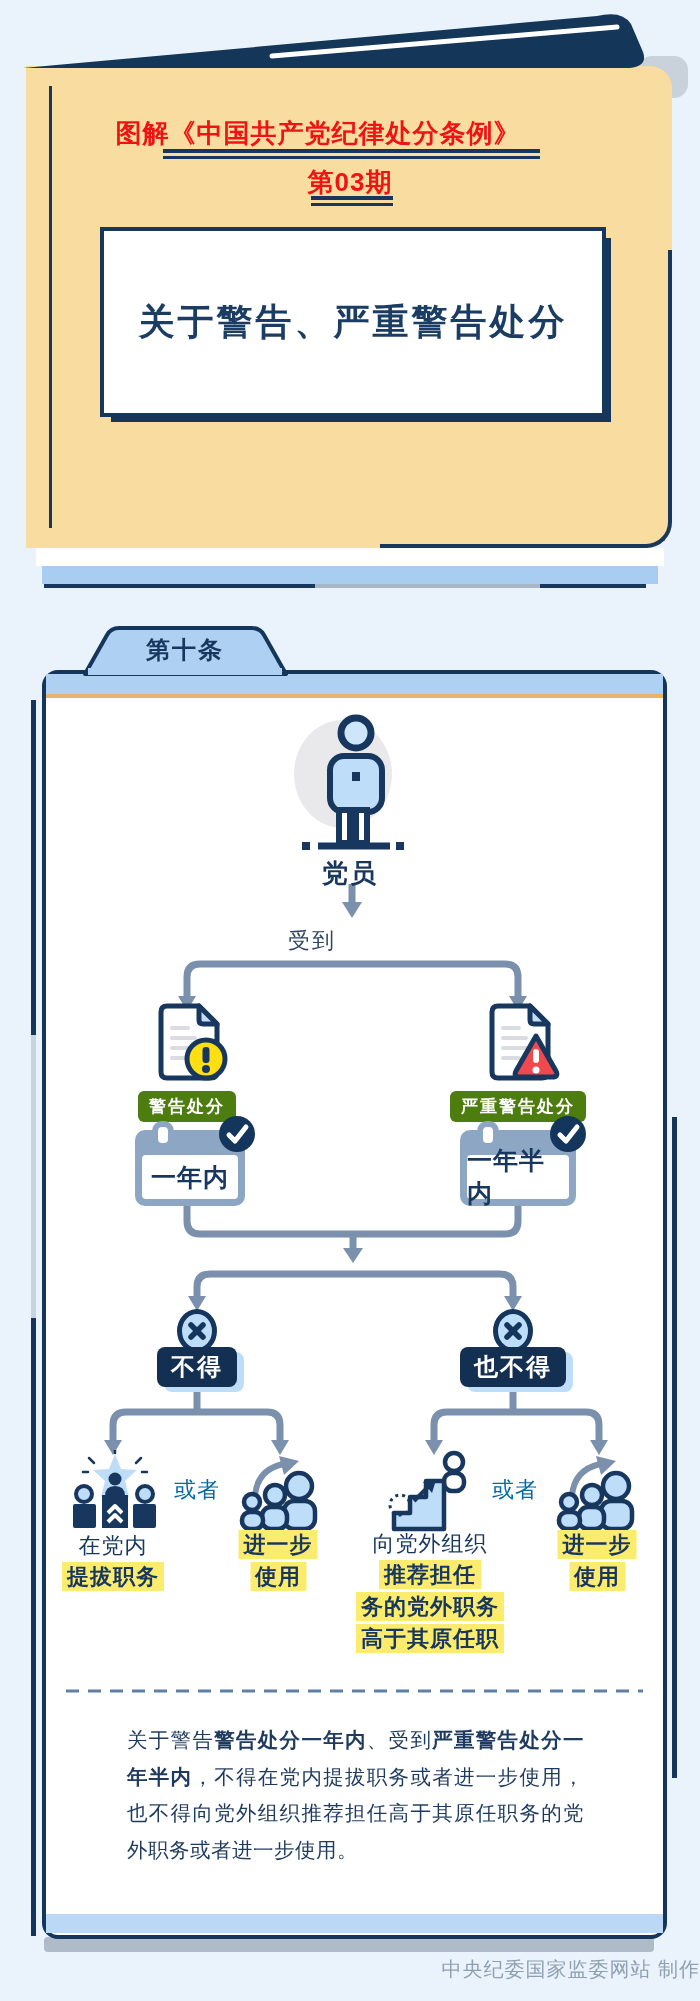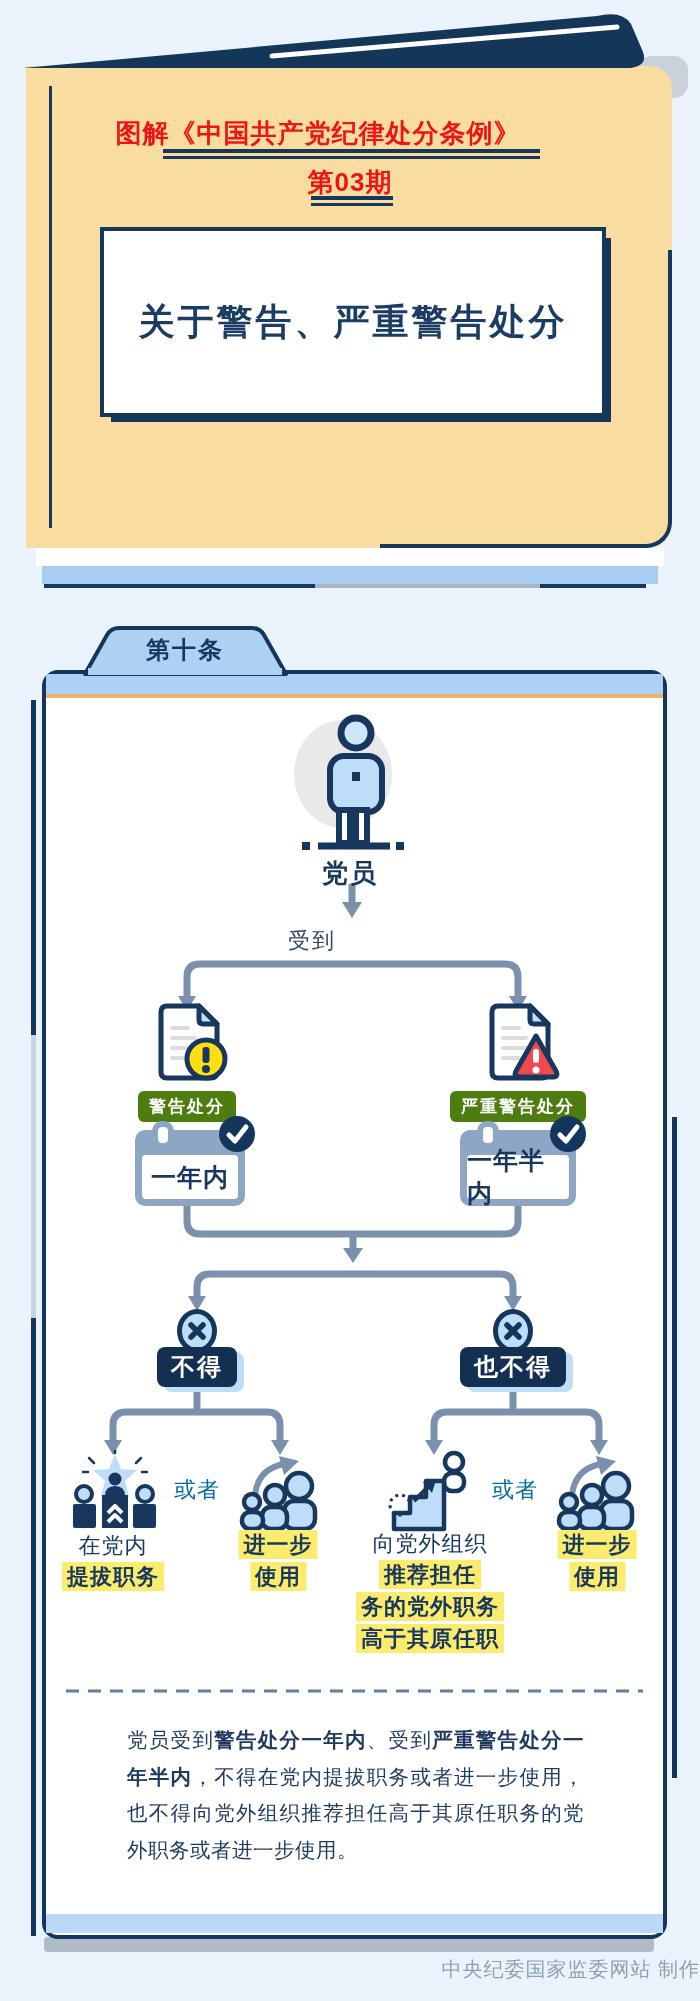--- a/index.html
+++ b/index.html
@@ -279,15 +279,15 @@
   <div class="opt-line">向党外组织</div>
   <div class="opt-line hl">推荐担任</div>
   <div class="opt-line hl">务的党外职务</div>
   <div class="opt-line hl">高于其原任职</div>
 </div>
 <div class="abs opt-col" style="left:597px;top:1530px">
   <div class="opt-line hl">进一步</div>
   <div class="opt-line hl">使用</div>
 </div>
 
-<div class="abs summary"><span>党员受到</span><b>警告处分一年内</b><span>、受到</span><b>严重警告处分一年半内</b><span>，不得在党内提拔职务或者进一步使用，也不得向党外组织推荐担任高于其原任职务的党外职务或者进一步使用。</span></div>
+<div class="abs summary"><span>关于警告</span><b>警告处分一年内</b><span>、受到</span><b>严重警告处分一年半内</b><span>，不得在党内提拔职务或者进一步使用，也不得向党外组织推荐担任高于其原任职务的党外职务或者进一步使用。</span></div>
 
 <div class="abs footer-credit">中央纪委国家监委网站 制作</div>
 
 </body></html>

